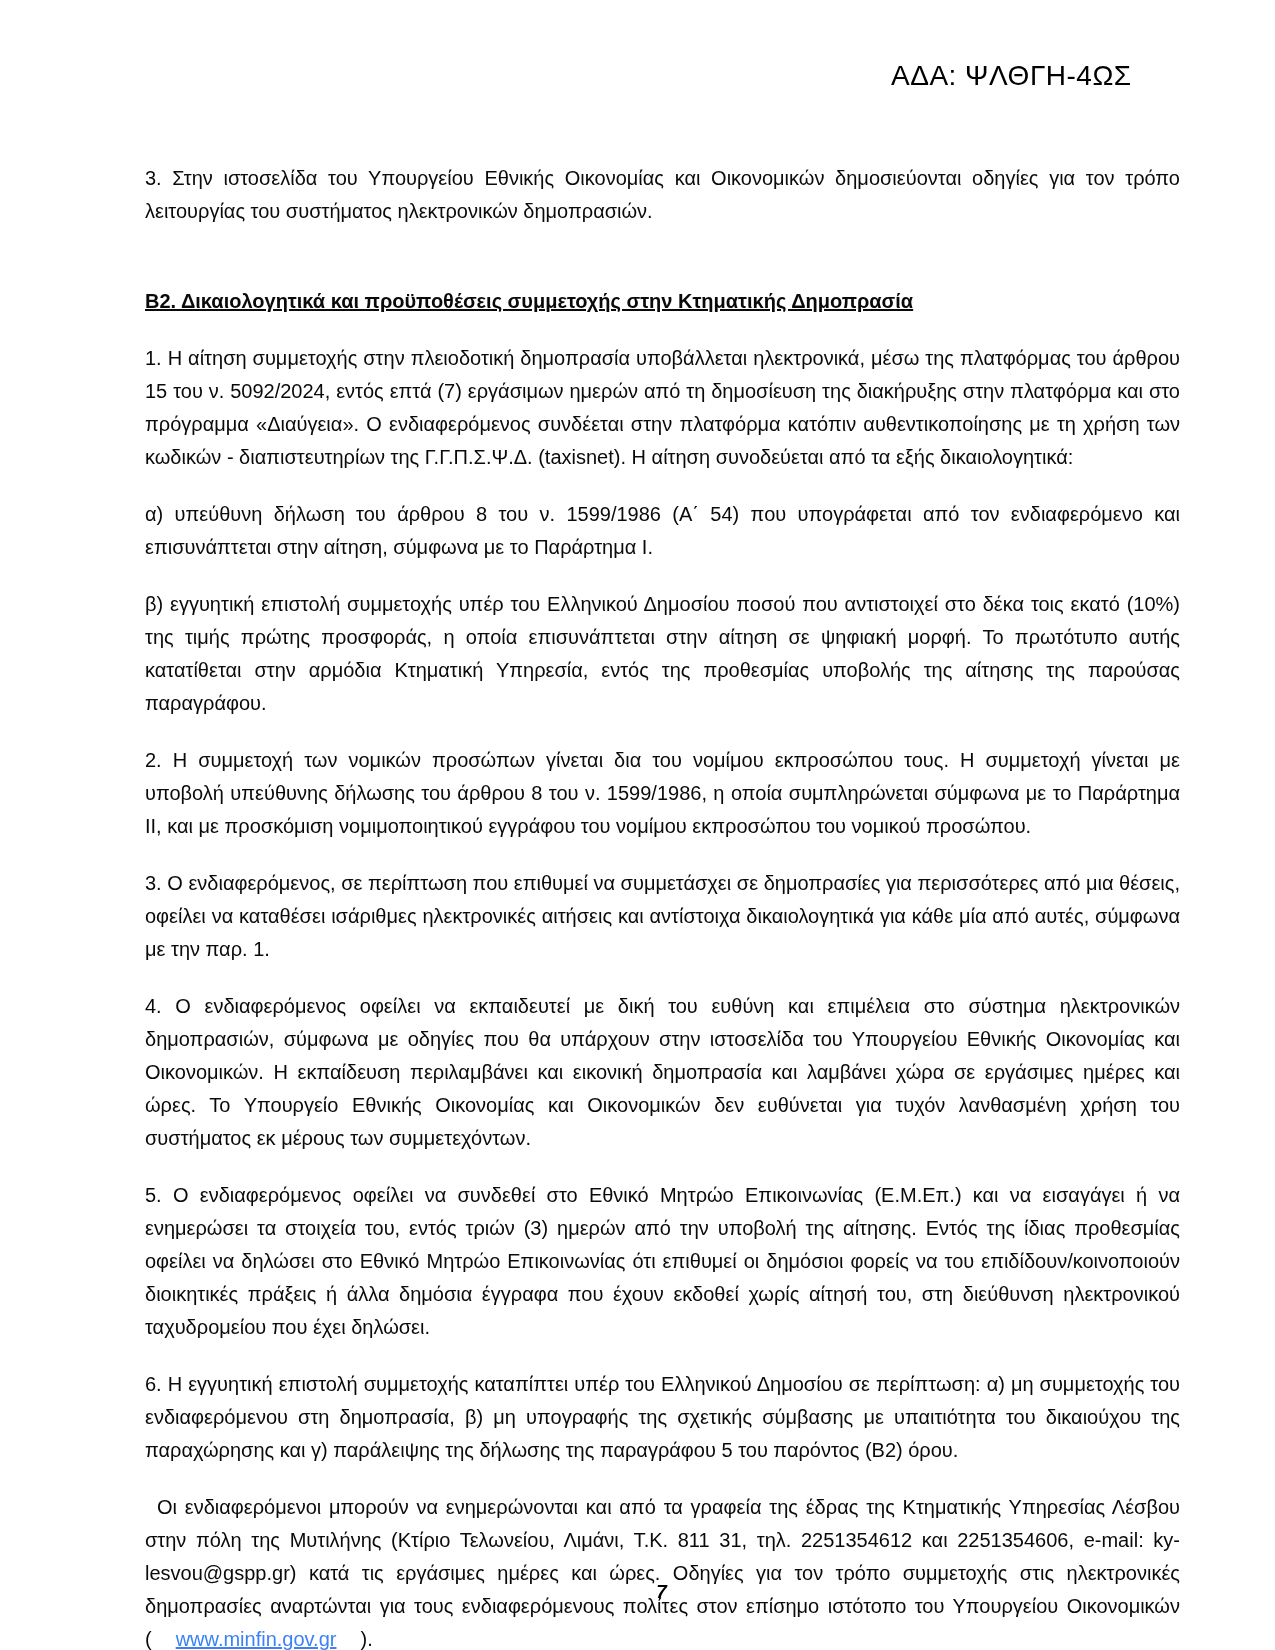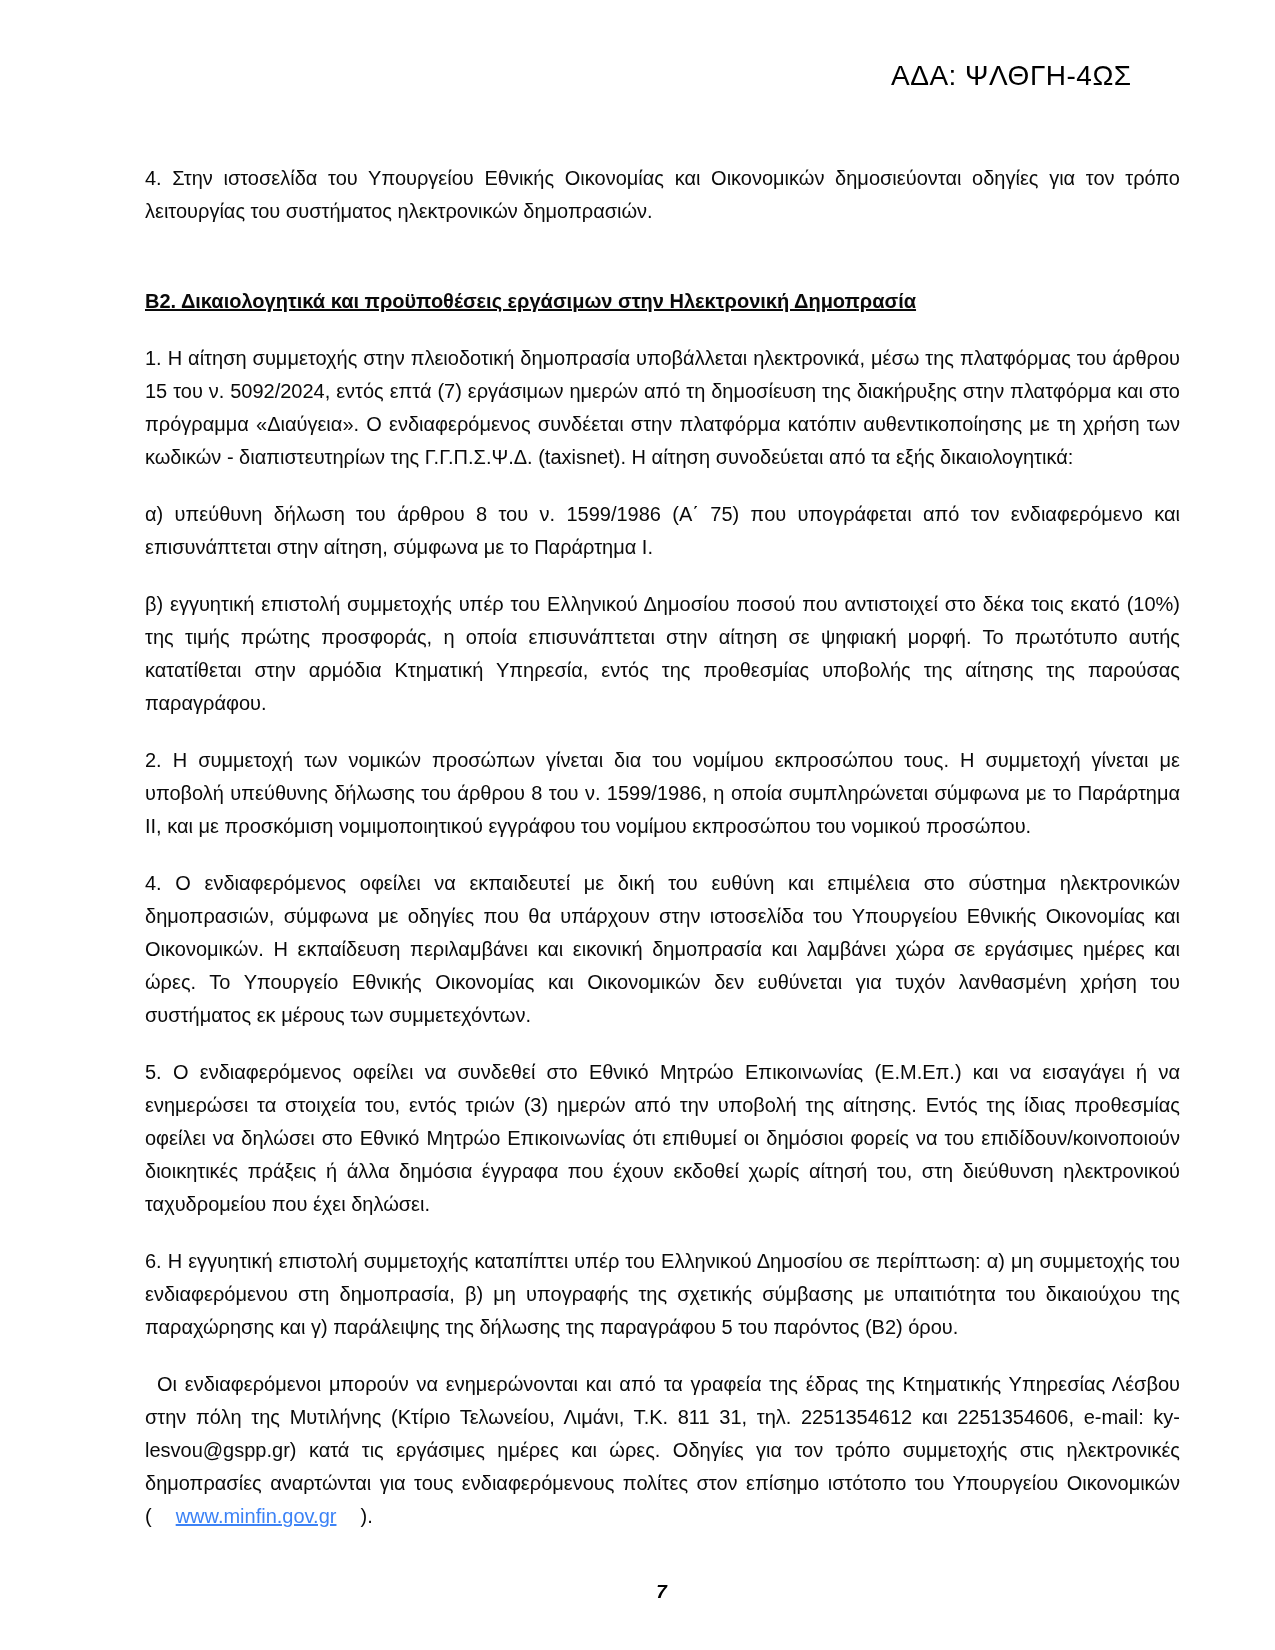--- a/index.html
+++ b/index.html
@@ -62,32 +62,33 @@
 </style>
 </head>
 <body>
 
 <div class="page">
 
   <div class="ada-header">ΑΔΑ: ΨΛΘΓΗ-4ΩΣ</div>
 
   <div class="content">
 
-    <p>4. Στην ιστοσελίδα του Υπουργείου Εθνικής Οικονομίας και Οικονομικών δημοσιεύονται οδηγίες για τον τρόπο λειτουργίας του συστήματος ηλεκτρονικών δημοπρασιών.</p>
+    <p>3. Στην ιστοσελίδα του Υπουργείου Εθνικής Οικονομίας και Οικονομικών δημοσιεύονται οδηγίες για τον τρόπο λειτουργίας του συστήματος ηλεκτρονικών δημοπρασιών.</p>
 
-    <p class="section-heading">Β2. Δικαιολογητικά  και προϋποθέσεις εργάσιμων στην Ηλεκτρονική Δημοπρασία</p>
+    <p class="section-heading">Β2. Δικαιολογητικά  και προϋποθέσεις συμμετοχής στην Κτηματικής Δημοπρασία</p>
 
     <p>1. Η αίτηση συμμετοχής στην πλειοδοτική δημοπρασία υποβάλλεται ηλεκτρονικά, μέσω της πλατφόρμας του άρθρου 15 του ν. 5092/2024, εντός επτά (7) εργάσιμων ημερών από τη δημοσίευση της διακήρυξης στην πλατφόρμα και στο πρόγραμμα «Διαύγεια». Ο ενδιαφερόμενος συνδέεται στην πλατφόρμα κατόπιν αυθεντικοποίησης με τη χρήση των κωδικών - διαπιστευτηρίων της Γ.Γ.Π.Σ.Ψ.Δ.  (taxisnet). Η αίτηση συνοδεύεται από τα εξής δικαιολογητικά:</p>
 
-    <p>α) υπεύθυνη δήλωση του άρθρου 8 του ν. 1599/1986 (Α΄ 75) που υπογράφεται από τον ενδιαφερόμενο και επισυνάπτεται στην αίτηση, σύμφωνα με το Παράρτημα Ι.</p>
+    <p>α) υπεύθυνη δήλωση του άρθρου 8 του ν. 1599/1986 (Α΄ 54) που υπογράφεται από τον ενδιαφερόμενο και επισυνάπτεται στην αίτηση, σύμφωνα με το Παράρτημα Ι.</p>
 
     <p>β) εγγυητική επιστολή συμμετοχής υπέρ του Ελληνικού Δημοσίου ποσού που αντιστοιχεί στο δέκα τοις εκατό (10%) της τιμής πρώτης προσφοράς, η οποία επισυνάπτεται στην αίτηση σε ψηφιακή μορφή. Το πρωτότυπο αυτής κατατίθεται στην αρμόδια Κτηματική Υπηρεσία, εντός της προθεσμίας υποβολής της αίτησης της παρούσας παραγράφου.</p>
 
     <p>2. Η συμμετοχή των νομικών προσώπων γίνεται δια του νομίμου εκπροσώπου τους. Η συμμετοχή γίνεται με υποβολή υπεύθυνης δήλωσης του άρθρου 8 του ν. 1599/1986, η οποία συμπληρώνεται σύμφωνα με το Παράρτημα ΙΙ, και με προσκόμιση νομιμοποιητικού εγγράφου του νομίμου εκπροσώπου του νομικού προσώπου.</p>
 
+    <p>3. Ο ενδιαφερόμενος, σε περίπτωση που επιθυμεί να συμμετάσχει σε δημοπρασίες για περισσότερες από μια θέσεις, οφείλει να καταθέσει ισάριθμες ηλεκτρονικές αιτήσεις και αντίστοιχα δικαιολογητικά για κάθε μία από αυτές, σύμφωνα με την παρ. 1.</p>
 
     <p>4. Ο ενδιαφερόμενος οφείλει να εκπαιδευτεί με δική του ευθύνη και επιμέλεια στο σύστημα ηλεκτρονικών δημοπρασιών, σύμφωνα με οδηγίες που θα υπάρχουν στην ιστοσελίδα του Υπουργείου Εθνικής Οικονομίας και Οικονομικών. Η εκπαίδευση περιλαμβάνει και εικονική δημοπρασία και λαμβάνει χώρα σε εργάσιμες ημέρες και ώρες. Το Υπουργείο Εθνικής Οικονομίας και Οικονομικών δεν ευθύνεται για τυχόν λανθασμένη χρήση του συστήματος εκ μέρους των συμμετεχόντων.</p>
 
     <p>5. Ο ενδιαφερόμενος οφείλει να συνδεθεί στο Εθνικό Μητρώο Επικοινωνίας (Ε.Μ.Επ.) και να εισαγάγει ή να ενημερώσει τα στοιχεία του, εντός τριών (3) ημερών από την υποβολή της αίτησης. Εντός της ίδιας προθεσμίας οφείλει να δηλώσει στο Εθνικό Μητρώο Επικοινωνίας ότι επιθυμεί οι δημόσιοι φορείς να του επιδίδουν/κοινοποιούν διοικητικές πράξεις ή άλλα δημόσια έγγραφα που έχουν εκδοθεί χωρίς αίτησή του, στη διεύθυνση ηλεκτρονικού ταχυδρομείου που έχει δηλώσει.</p>
 
     <p>6. Η εγγυητική επιστολή συμμετοχής καταπίπτει υπέρ του Ελληνικού Δημοσίου σε περίπτωση: α) μη συμμετοχής του ενδιαφερόμενου στη δημοπρασία, β) μη υπογραφής της σχετικής σύμβασης με υπαιτιότητα του δικαιούχου της παραχώρησης και γ) παράλειψης της δήλωσης της παραγράφου 5 του παρόντος (Β2) όρου.</p>
 
 
     <p><span>Οι ενδιαφερόμενοι μπορούν να ενημερώνονται και από τα γραφεία της έδρας της Κτηματικής Υπηρεσίας Λέσβου στην πόλη της Μυτιλήνης (Κτίριο Τελωνείου, Λιμάνι, Τ.Κ. 811 31,  τηλ. 2251354612 και 2251354606,  e-mail: ky-lesvou@gspp.gr) κατά τις εργάσιμες ημέρες και ώρες. Οδηγίες για τον τρόπο συμμετοχής στις ηλεκτρονικές δημοπρασίες αναρτώνται για τους ενδιαφερόμενους πολίτες στον επίσημο ιστότοπο του Υπουργείου Οικονομικών (</span><a class="link">www.minfin.gov.gr</a><span>).</span></p>
 

